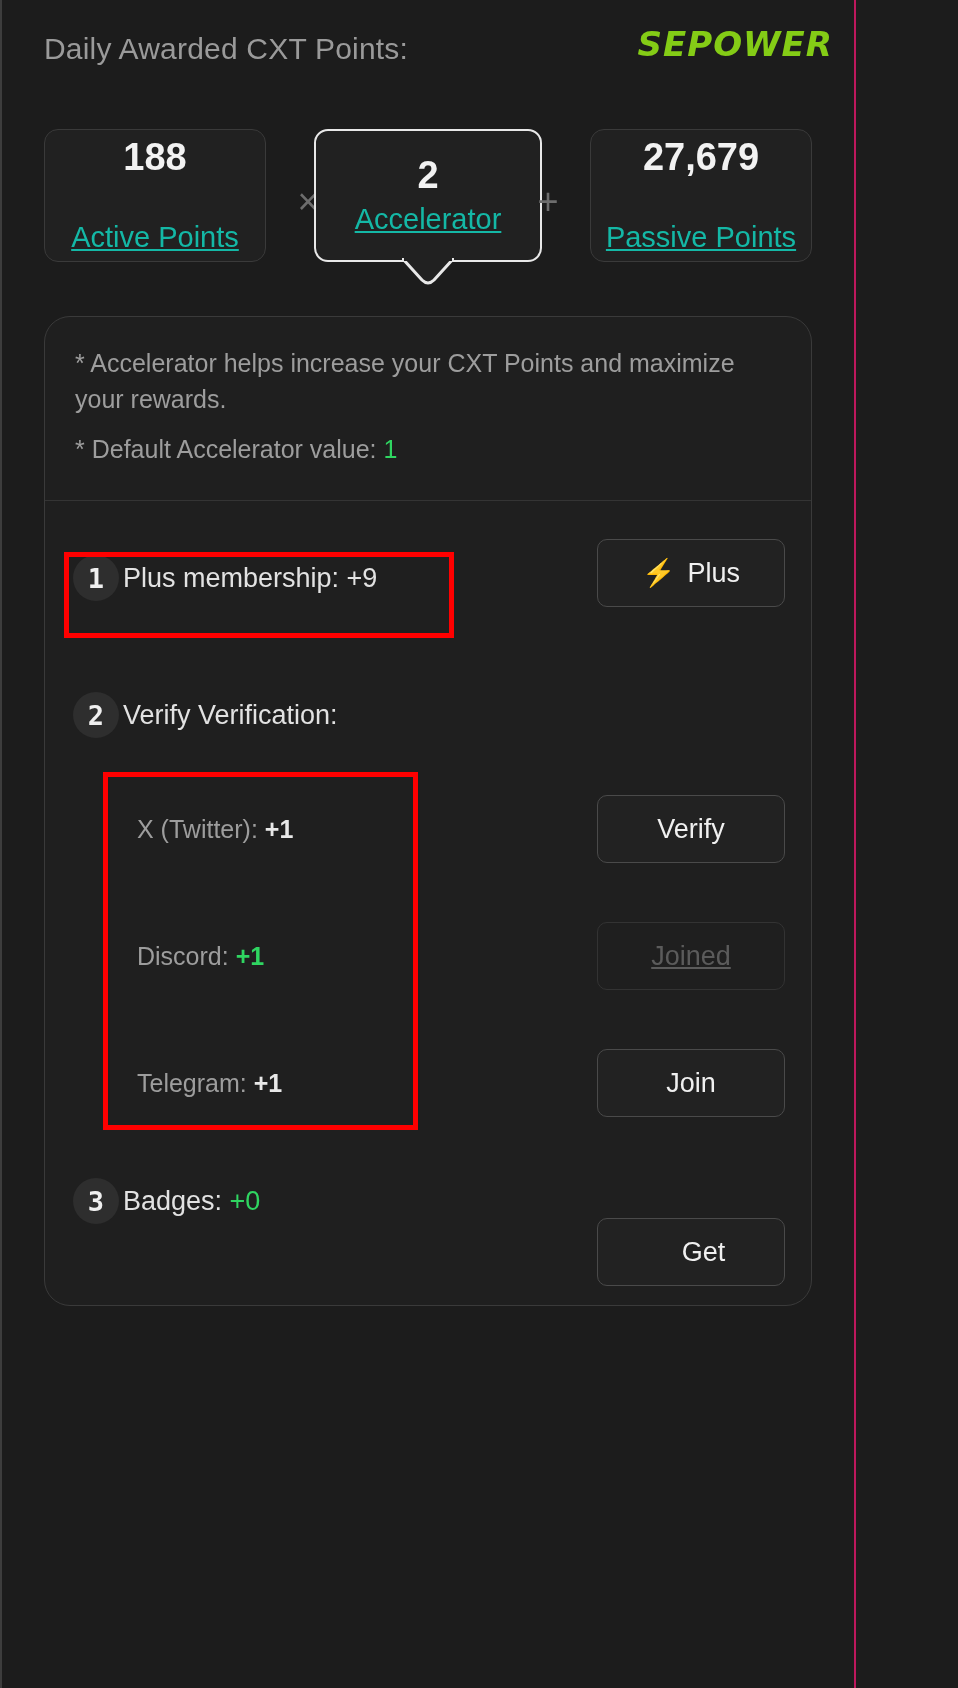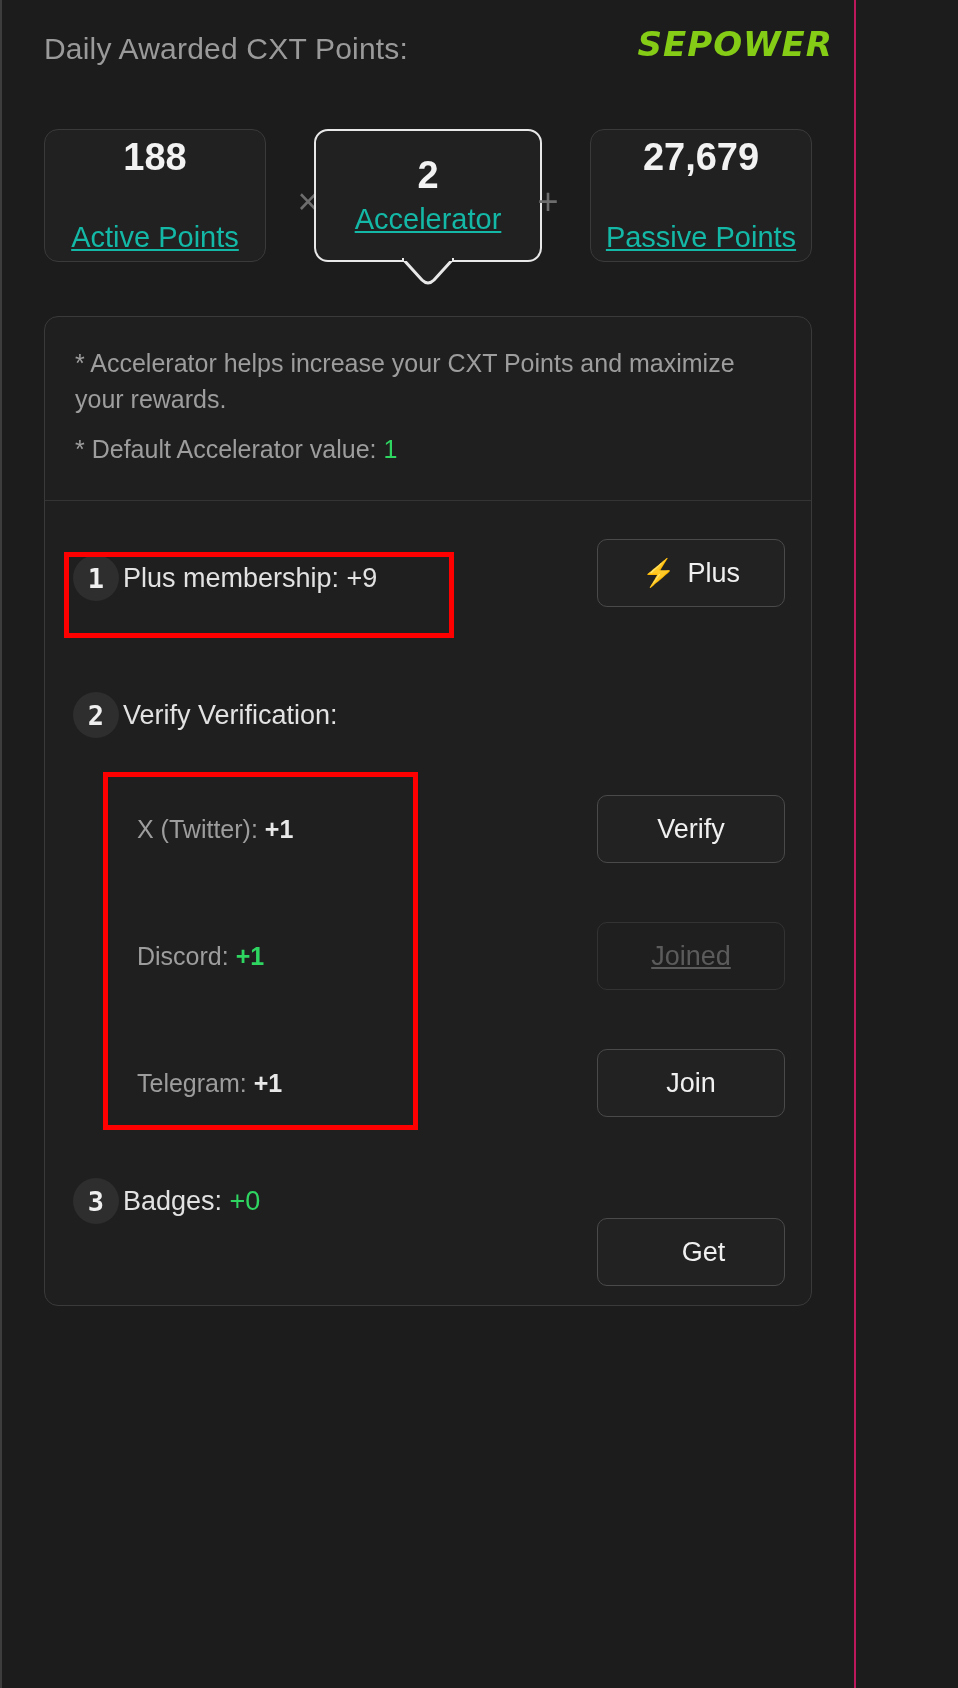--- a/index.html
+++ b/index.html
@@ -127,21 +127,21 @@
   .accel-tail svg { display: block; }
 
   
   .panel {
     position: absolute;
     left: 42px;
     right: 42px;
     top: 316px;
     height: 990px;
     border: 1px solid #3a3a3a;
-    border-radius: 14px;
+    border-radius: 26px;
     background: #1f1f1f;
   }
 
   .note {
     position: absolute;
     left: 30px;
     right: 24px;
     top: 28px;
     font-size: 25px;
     color: #9d9d9d;

